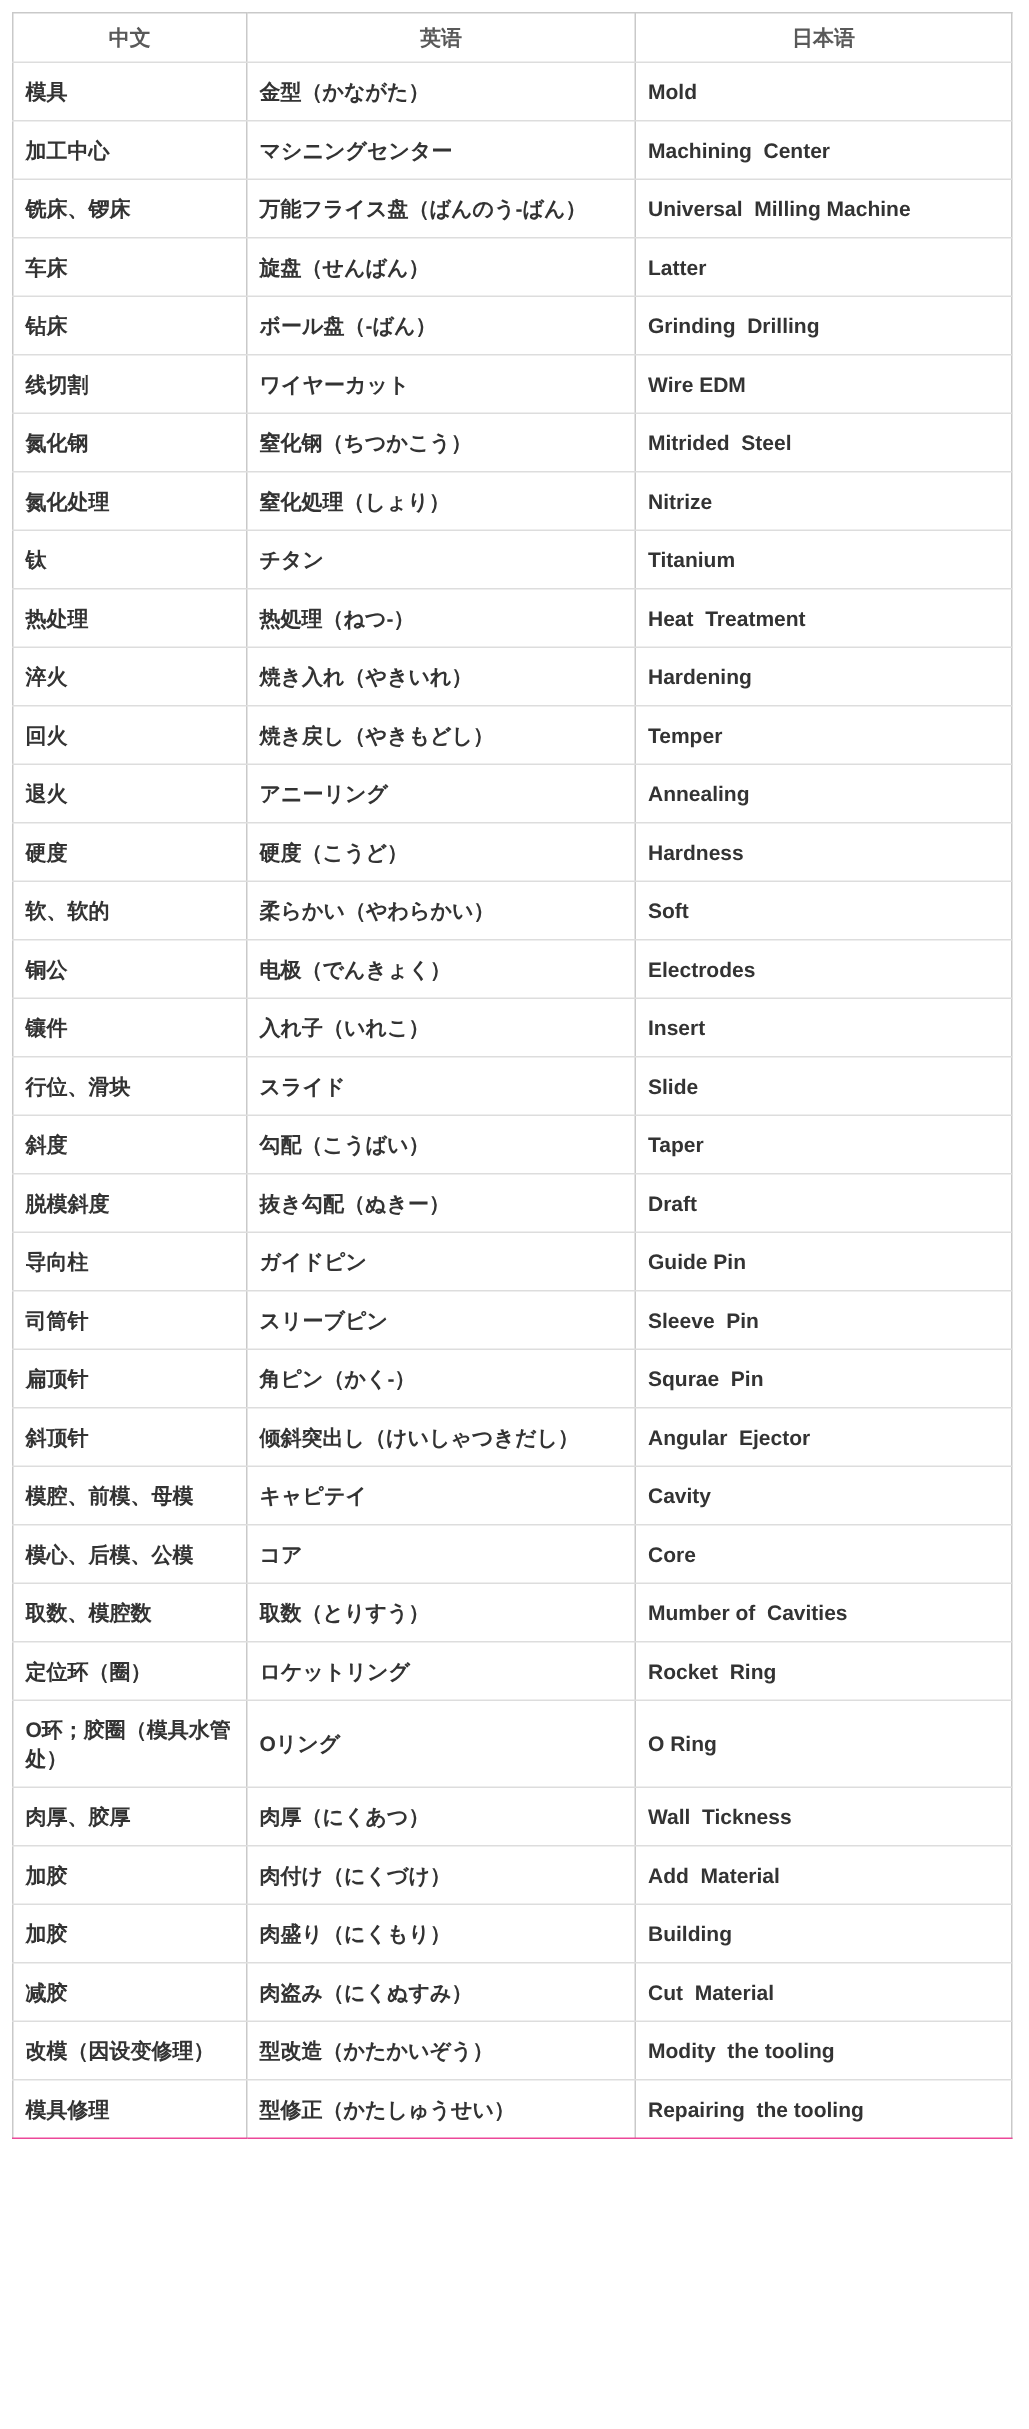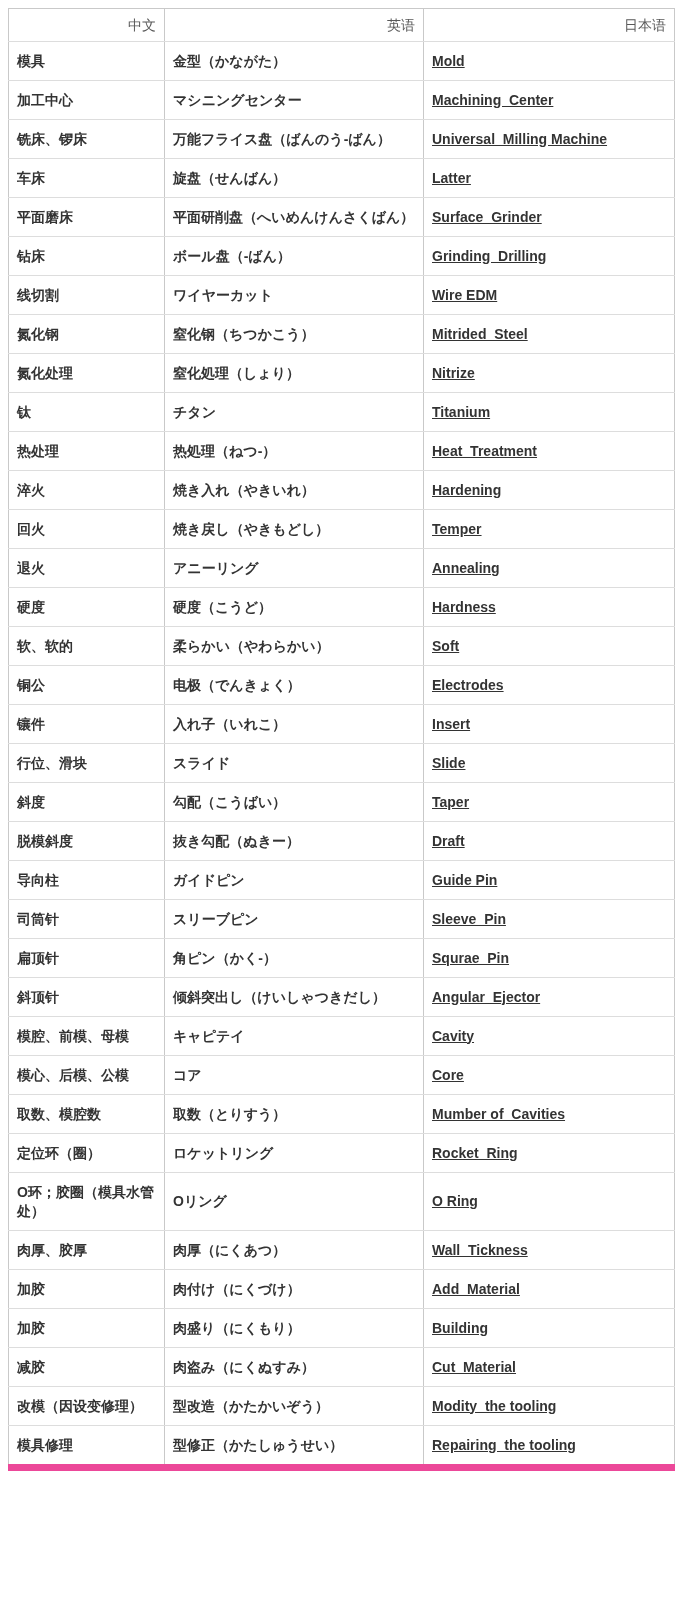--- a/index.html
+++ b/index.html
@@ -21,43 +21,43 @@
   table.term-table col.c0 { width: 156px; }
   table.term-table col.c1 { width: 259px; }
   table.term-table col.c2 { width: 251px; }
 
   table.term-table th {
     border-left: 1px solid #c9c9c9;
     border-right: 1px solid #c9c9c9;
     border-top: 1px solid #c9c9c9;
     border-bottom: 1px solid #dddddd;
     font-size: 14px;
-    font-weight: normal;
+    font-weight: bold;
     color: #595959;
-    text-align: right;
-    padding: 7px 8px;
+    text-align: center;
+    padding: 7px 26px;
     line-height: 18px;
     vertical-align: middle;
   }
   table.term-table td {
     border-left: 1px solid #c9c9c9;
     border-right: 1px solid #c9c9c9;
     border-top: 1px solid #dddddd;
     border-bottom: 1px solid #dddddd;
     font-size: 14px;
     font-weight: bold;
     color: #333333;
     text-align: left;
     padding: 9.5px 8px;
     line-height: 19px;
     vertical-align: middle;
     word-break: break-word;
   }
-  table.term-table tr:last-child td { border-bottom: 7px solid #ec4899; }
-  table.term-table td.col2 { white-space: pre-wrap; text-decoration: underline; }
+  table.term-table tr:last-child td { border-bottom: 1px solid #ec4899; }
+  table.term-table td.col2 { white-space: pre-wrap; }
 </style>
 </head>
 <body>
 
 <table class="term-table">
   <colgroup>
     <col class="c0">
       <col class="c1">
       <col class="c2">
   </colgroup>
@@ -83,25 +83,20 @@
         <td class="col0">铣床、锣床</td>
         <td class="col1">万能フライス盘（ばんのう-ばん）</td>
         <td class="col2">Universal  Milling Machine</td>
       </tr>
       <tr>
         <td class="col0">车床</td>
         <td class="col1">旋盘（せんばん）</td>
         <td class="col2">Latter</td>
       </tr>
       <tr>
-        <td class="col0">平面磨床</td>
-        <td class="col1">平面研削盘（へいめんけんさくばん）</td>
-        <td class="col2">Surface  Grinder</td>
-      </tr>
-      <tr>
         <td class="col0">钻床</td>
         <td class="col1">ボール盘（-ばん）</td>
         <td class="col2">Grinding  Drilling</td>
       </tr>
       <tr>
         <td class="col0">线切割</td>
         <td class="col1">ワイヤーカット</td>
         <td class="col2">Wire EDM</td>
       </tr>
       <tr>

